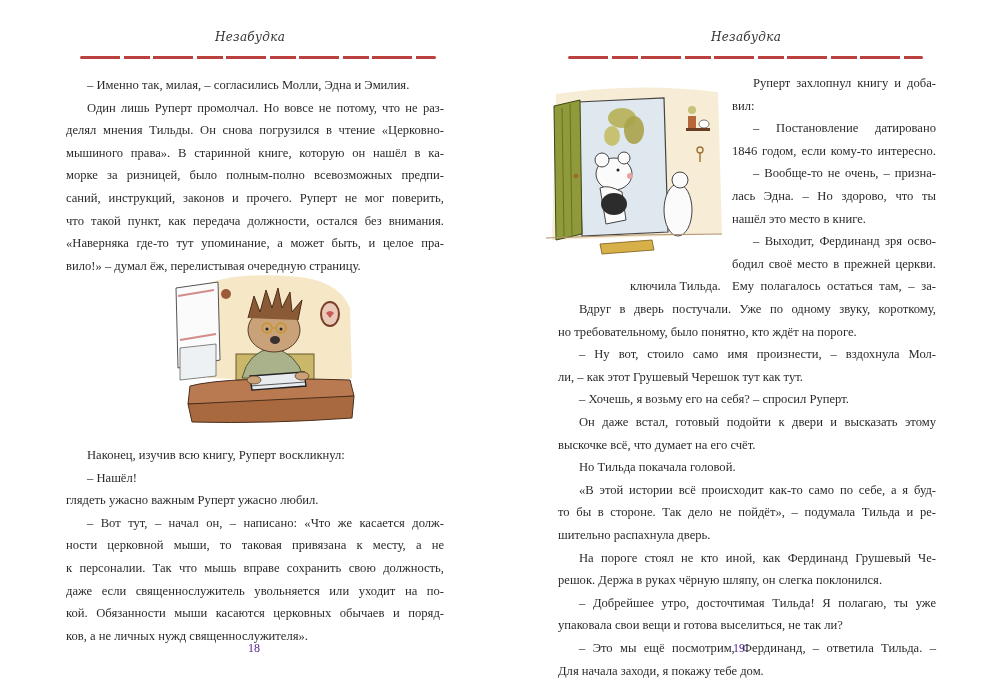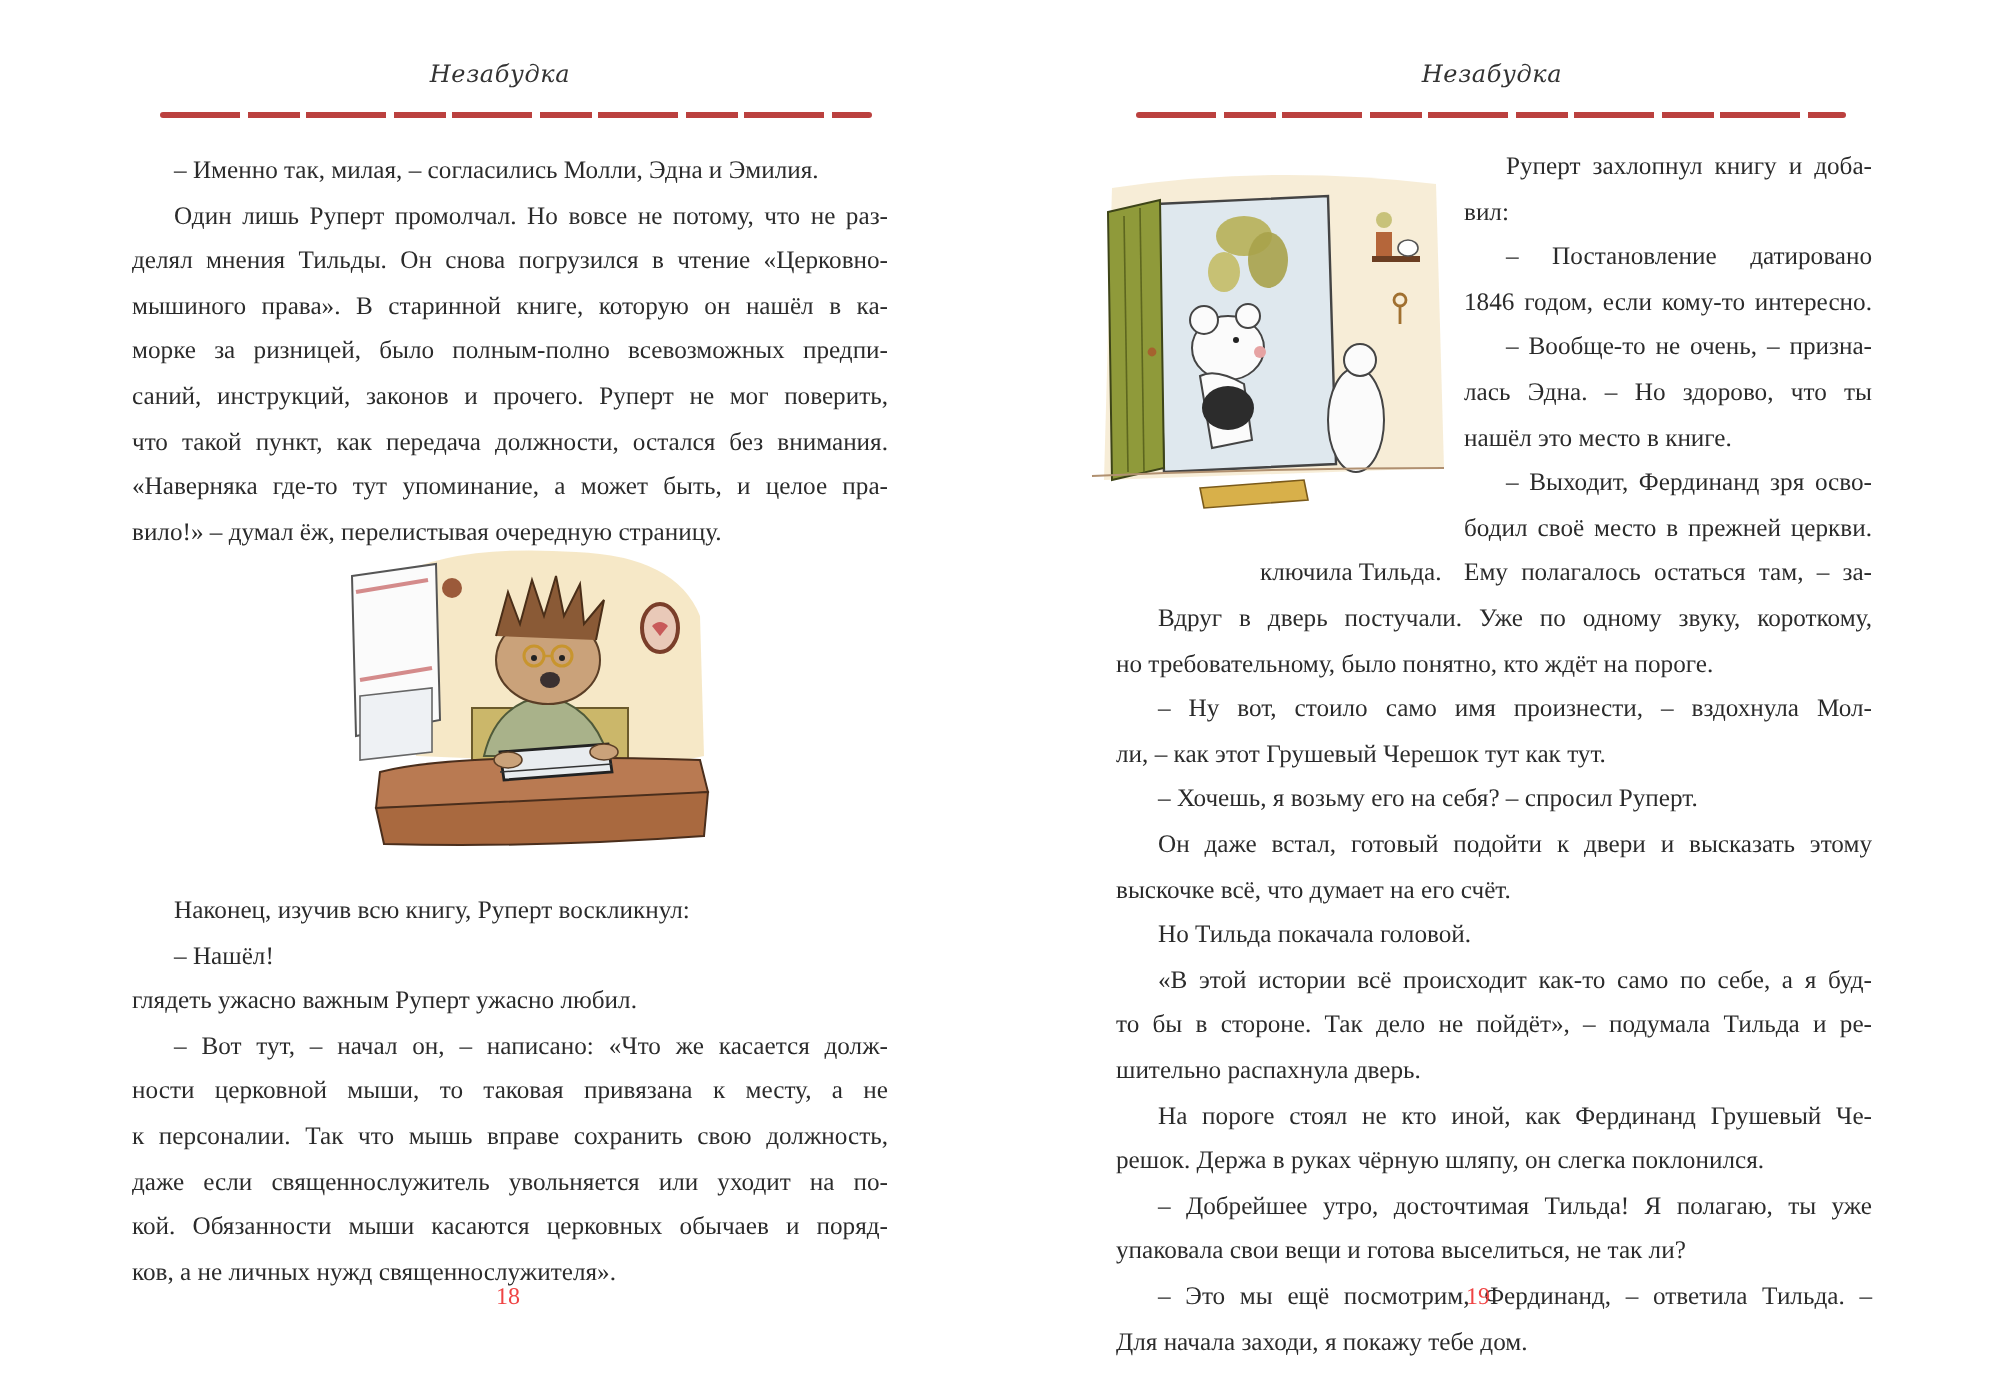--- a/index.html
+++ b/index.html
@@ -12,21 +12,21 @@
                   font-family: "DejaVu Serif", "Liberation Serif", serif; font-style: italic;
                   font-size: 12px; color: #333; letter-spacing: 0.3px; }
   .rule { position: absolute; top: 56px; height: 3px; border-radius: 2px;
           background: repeating-linear-gradient(90deg, #b5302e 0 40px, transparent 40px 44px, #b5302e 44px 70px, transparent 70px 73px);
           opacity: 0.92; }
   .left .rule { left: 80px; width: 356px; }
   .right .rule { left: 68px; width: 355px; }
   .text { position: absolute; font-size: 12.6px; line-height: 22.6px; color: #2b2b2b;
           font-family: "Liberation Serif", "DejaVu Serif", serif; }
   .text .line { display: block; white-space: nowrap; }
-  .folio { position: absolute; top: 641px; font-size: 12px; color: #ef4444;
+  .folio { position: absolute; top: 641px; font-size: 12px; color: #4c1d95;
            font-family: "Liberation Serif", serif; }
   .left .folio { left: 248px; }
   .right .folio { left: 233px; text-align: center; }
   .illus { position: absolute; }
   .line-just { display: block; text-align: justify; text-align-last: justify; white-space: nowrap; }
 </style>
 </head>
 <body>
 
 <div class="page left">

